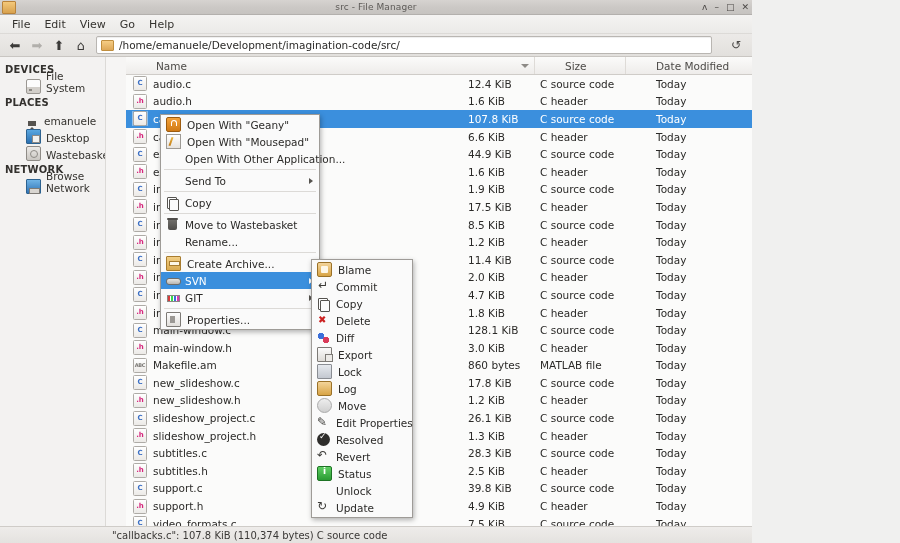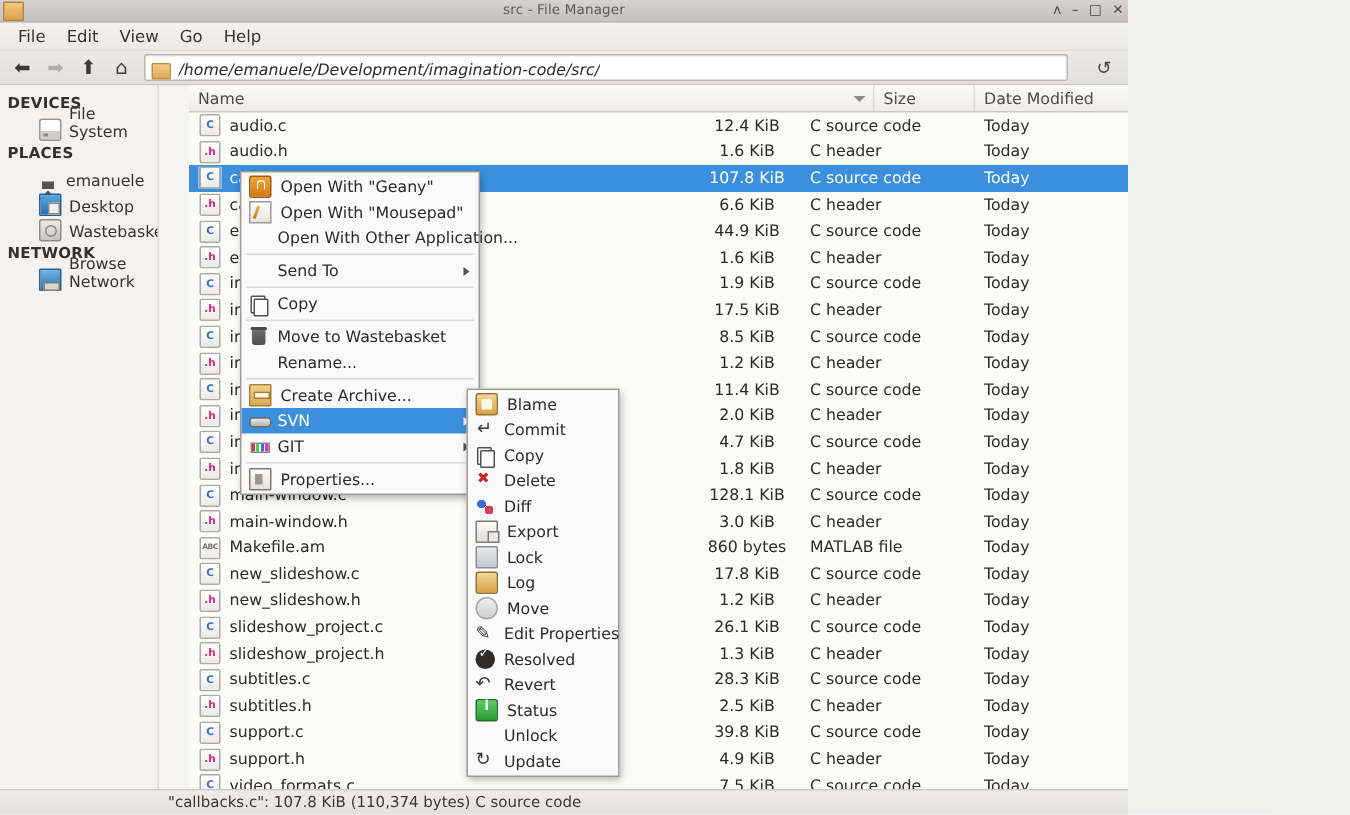--- a/index.html
+++ b/index.html
@@ -37,22 +37,22 @@
   .toolbar{
     height:22px;flex:0 0 22px;display:flex;align-items:center;gap:0;
     background:linear-gradient(to bottom,#eceae8,#e2e0dd);
     border-bottom:1px solid #c9c6c2;padding:0 4px;
   }
   .tbtn{width:22px;height:20px;display:flex;align-items:center;justify-content:center;
     font-size:13px;color:#3b3a38;line-height:1;}
   .tbtn.dis{color:#b1afab;}
   .pathbar{
     flex:1;height:16px;margin-left:4px;margin-right:12px;background:#ffffff;
-    border:1px solid #b9b6b2;border-radius:2px;display:flex;align-items:flex-end;
-    padding:0 4px;box-shadow:inset 0 1px 1px rgba(0,0,0,.07);font-style:italic;
+    border:1px solid #b9b6b2;border-radius:2px;display:flex;align-items:center;
+    padding:0 4px;box-shadow:inset 0 1px 1px rgba(0,0,0,.07);
   }
   .pathbar .folder{width:11px;height:9px;border-radius:1px;margin-right:5px;
     background:linear-gradient(to bottom,#f6cd85,#dda košt);
     background:linear-gradient(to bottom,#f6cd85,#dda757);border:1px solid #c08e3e;flex:0 0 auto;}
   .pathtext{font-size:10.5px;color:#2b2a28;white-space:nowrap;overflow:hidden;}
   .reload{width:24px;height:20px;display:flex;align-items:center;justify-content:center;
     font-size:12px;color:#4a4846;}
 
   
   .body{flex:1;display:flex;min-height:0;background:#f6f5f4;gap:20px;}
@@ -82,34 +82,34 @@
   .ico-network:after{content:"";position:absolute;left:2px;top:8px;width:9px;height:4px;
     background:#d9d6d1;border:1px solid #7e7b76;}
 
   
   .pane{flex:1;min-width:0;display:flex;flex-direction:column;background:#fbfbfa;}
   .colhead{
     height:17px;flex:0 0 17px;display:flex;align-items:stretch;
     background:linear-gradient(to bottom,#fbfbfa,#eeecea);
     border-bottom:1px solid #cfccc8;font-size:10.5px;color:#4c4a47;
   }
-  .colhead .ch{display:flex;align-items:center;padding-left:6px;border-right:1px solid #dedbd7;position:relative;}
+  .colhead .ch{display:flex;align-items:center;padding-left:6px;border-right:1px solid #dedbd7;position:relative;margin-left:24px;}
   .ch.name{flex:1;min-width:0;}
   .ch.name .sortarrow{position:absolute;right:5px;top:50%;transform:translateY(-50%);
     width:0;height:0;border-left:4px solid transparent;border-right:4px solid transparent;
     border-top:4px solid #8d8a86;}
   .ch.size{width:60px;flex:0 0 60px;}
   .ch.type{width:110px;flex:0 0 110px;}
   .ch.date{width:96px;flex:0 0 96px;border-right:none;}
 
   .rows{flex:1;overflow:hidden;position:relative;}
   .row{height:17.6px;display:flex;align-items:center;font-size:10.5px;color:#2b2a28;}
   .row.sel{background:#3b8fdd;color:#ffffff;}
   .cell-name{flex:1;min-width:0;display:flex;align-items:center;gap:6px;padding-left:7px;overflow:hidden;white-space:nowrap;}
-  .cell-size{width:60px;flex:0 0 60px;text-align:center;padding-right:6px;white-space:nowrap;}
+  .cell-size{width:60px;flex:0 0 60px;text-align:left;padding-right:6px;white-space:nowrap;}
   .cell-type{width:110px;flex:0 0 110px;padding-left:6px;white-space:nowrap;}
   .cell-date{width:96px;flex:0 0 96px;padding-left:6px;white-space:nowrap;}
 
   
   .fico{width:12px;height:13px;flex:0 0 12px;position:relative;border-radius:1.5px;
     background:linear-gradient(to bottom,#ffffff,#eceae7);border:1px solid #aeaba6;
     font-size:7px;line-height:13px;text-align:center;font-weight:bold;font-family:"DejaVu Sans",sans-serif;}
   .fico.c{color:#3b6fc4;}
   .fico.h{color:#d6277d;}
   .fico.m{color:#7a7874;font-size:5px;letter-spacing:-.3px;}

